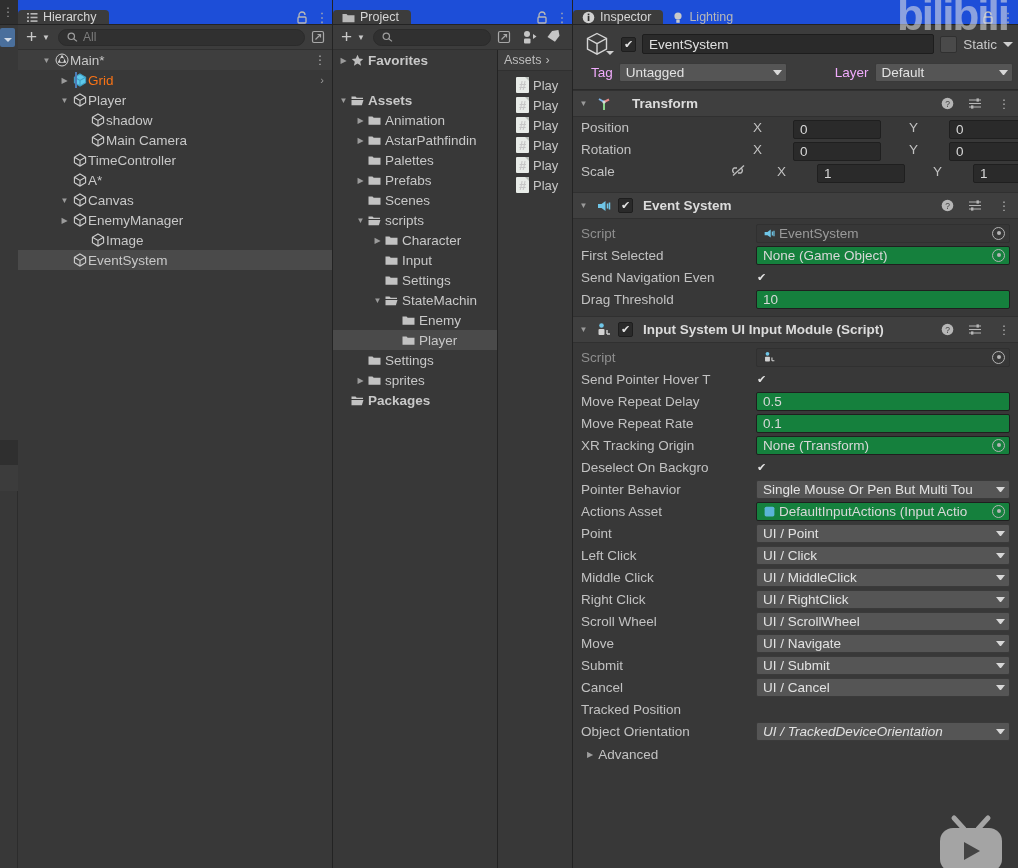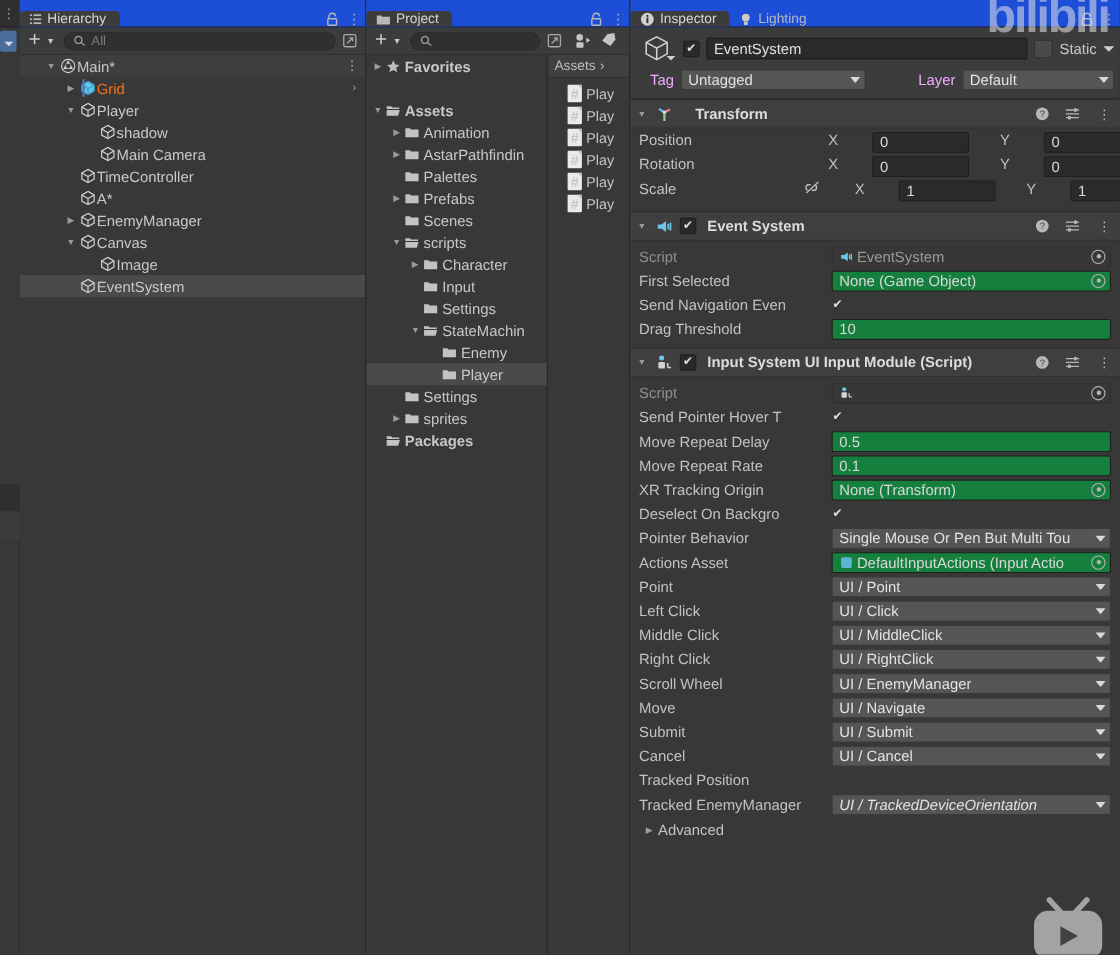--- a/index.html
+++ b/index.html
@@ -273,38 +273,38 @@
           <span class="twisty " style="margin-left: 40px;"></span>
           <span class="gobj-ico">
             <svg width="14" height="14" viewBox="0 0 14 14">
               <path d="M7 1 L12.6 4.2 V9.8 L7 13 L1.4 9.8 V4.2 Z" fill="none" stroke="#cfcfcf" stroke-width="1.1"></path>
               <path d="M1.4 4.2 L7 7.4 L12.6 4.2 M7 7.4 V13" fill="none" stroke="#cfcfcf" stroke-width="1.1"></path>
             </svg>
           </span>
           <span class="h-name">A*</span>
         </div>
         <div class="h-row">
-          <span class="twisty closed" style="margin-left: 40px;"></span>
+          <span class="twisty open" style="margin-left: 40px;"></span>
           <span class="gobj-ico">
             <svg width="14" height="14" viewBox="0 0 14 14">
               <path d="M7 1 L12.6 4.2 V9.8 L7 13 L1.4 9.8 V4.2 Z" fill="none" stroke="#cfcfcf" stroke-width="1.1"></path>
               <path d="M1.4 4.2 L7 7.4 L12.6 4.2 M7 7.4 V13" fill="none" stroke="#cfcfcf" stroke-width="1.1"></path>
             </svg>
           </span>
-          <span class="h-name">EnemyManager</span>
+          <span class="h-name">Canvas</span>
         </div>
         <div class="h-row">
-          <span class="twisty open" style="margin-left: 40px;"></span>
+          <span class="twisty closed" style="margin-left: 40px;"></span>
           <span class="gobj-ico">
             <svg width="14" height="14" viewBox="0 0 14 14">
               <path d="M7 1 L12.6 4.2 V9.8 L7 13 L1.4 9.8 V4.2 Z" fill="none" stroke="#cfcfcf" stroke-width="1.1"></path>
               <path d="M1.4 4.2 L7 7.4 L12.6 4.2 M7 7.4 V13" fill="none" stroke="#cfcfcf" stroke-width="1.1"></path>
             </svg>
           </span>
-          <span class="h-name">Canvas</span>
+          <span class="h-name">EnemyManager</span>
         </div>
         <div class="h-row">
           <span class="twisty " style="margin-left: 58px;"></span>
           <span class="gobj-ico">
             <svg width="14" height="14" viewBox="0 0 14 14">
               <path d="M7 1 L12.6 4.2 V9.8 L7 13 L1.4 9.8 V4.2 Z" fill="none" stroke="#cfcfcf" stroke-width="1.1"></path>
               <path d="M1.4 4.2 L7 7.4 L12.6 4.2 M7 7.4 V13" fill="none" stroke="#cfcfcf" stroke-width="1.1"></path>
             </svg>
           </span>
           <span class="h-name">Image</span>
@@ -857,21 +857,21 @@
           <div class="prop">
             <span class="plabel">Right Click</span>
             <div class="dropdown dropprop">
               <span style="overflow: hidden; text-overflow: clip; white-space: nowrap;">UI / RightClick</span>
               <span class="dc"></span>
             </div>
           </div>
           <div class="prop">
             <span class="plabel">Scroll Wheel</span>
             <div class="dropdown dropprop">
-              <span style="overflow: hidden; text-overflow: clip; white-space: nowrap;">UI / EnemyManager</span>
+              <span style="overflow: hidden; text-overflow: clip; white-space: nowrap;">UI / ScrollWheel</span>
               <span class="dc"></span>
             </div>
           </div>
           <div class="prop">
             <span class="plabel">Move</span>
             <div class="dropdown dropprop">
               <span style="overflow: hidden; text-overflow: clip; white-space: nowrap;">UI / Navigate</span>
               <span class="dc"></span>
             </div>
           </div>
@@ -886,21 +886,21 @@
             <span class="plabel">Cancel</span>
             <div class="dropdown dropprop">
               <span style="overflow: hidden; text-overflow: clip; white-space: nowrap;">UI / Cancel</span>
               <span class="dc"></span>
             </div>
           </div>
           <div class="prop">
             <span class="plabel">Tracked Position</span>
           </div>
           <div class="prop">
-            <span class="plabel">Tracked EnemyManager</span>
+            <span class="plabel">Object Orientation</span>
             <div class="dropdown dropprop">
               <span style="overflow: hidden; text-overflow: clip; white-space: nowrap; font-style: italic;">UI / TrackedDeviceOrientation</span>
               <span class="dc"></span>
             </div>
           </div>
           <div class="adv-row">
             <span class="foldout-tri">▶</span>
             <span style="font-size: 13.5px; color: rgb(194, 194, 194);">Advanced</span>
           </div>
         </div>

